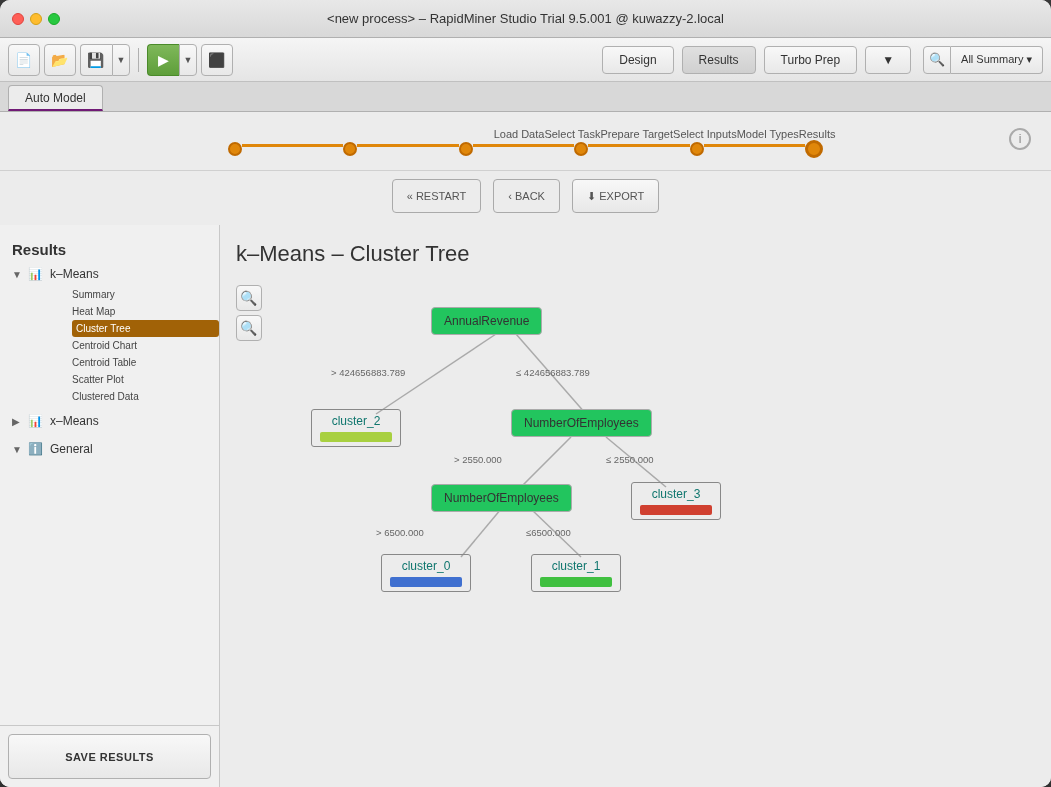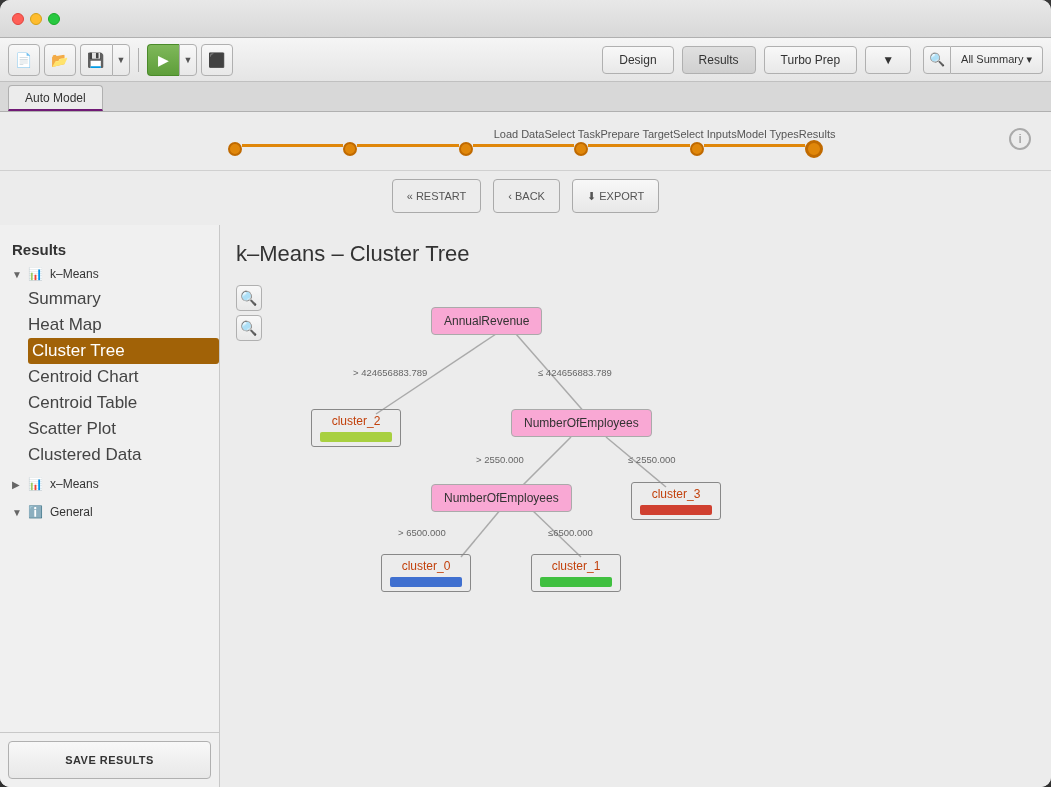--- a/index.html
+++ b/index.html
@@ -317,38 +317,39 @@
     .tree-label {
       font-size: 12px;
       color: #333;
       font-weight: 500;
     }
     .tree-children {
       padding-left: 28px;
     }
     .tree-item {
       padding: 3px 12px 3px 0;
-      font-size: 17px;
+      font-size: 10px;
       color: #444;
       cursor: pointer;
       border-radius: 3px;
+      margin-left: 44px;
     }
     .tree-item.active {
       background: #a16207;
       color: white;
       padding: 3px 12px 3px 4px;
       border-radius: 3px;
     }
     .sidebar-footer {
       padding: 8px;
       border-top: 1px solid #c8c8c8;
     }
     .save-results-btn {
       width: 100%;
-      height: 38px;
+      height: 45px;
       background: linear-gradient(180deg, #f8f8f8, #e8e8e8);
       border: 1px solid #b0b0b0;
       border-radius: 4px;
       font-size: 11px;
       color: #333;
       cursor: pointer;
       font-weight: 600;
       letter-spacing: 0.5px;
     }
 
@@ -390,49 +391,48 @@
     
     .cluster-viz {
       position: relative;
       width: 100%;
       height: 320px;
       margin-left: 40px;
     }
 
     .cluster-node {
       position: absolute;
-      background: #f9a8d4;
+      background: #22c55e;
       border: 1px solid #aaa;
       border-radius: 4px;
       padding: 6px 12px;
       font-size: 12px;
       color: #333;
       text-align: left;
       min-width: 80px;
     }
 
     .cluster-leaf {
       position: absolute;
       border: 1px solid #888;
       border-radius: 3px;
       padding: 4px 8px;
       font-size: 12px;
-      color: #c2410c;
+      color: #0f766e;
       text-align: center;
     }
     .cluster-leaf .color-bar {
       height: 10px;
       margin-top: 4px;
       border-radius: 2px;
     }
     .edge-label {
       position: absolute;
       font-size: 10px;
       color: #666;
-      margin-left: 22px;
     }
 
     svg.tree-svg {
       position: absolute;
       top: 0;
       left: 0;
       width: 100%;
       height: 100%;
       pointer-events: none;
     }
@@ -444,20 +444,21 @@
 <body>
 
 <div class="window">
 
   <div class="titlebar">
     <div class="traffic-lights">
       <div class="traffic-light tl-close"></div>
       <div class="traffic-light tl-min"></div>
       <div class="traffic-light tl-max"></div>
     </div>
+    <span class="titlebar-title">&lt;new process&gt; – RapidMiner Studio Trial 9.5.001 @ kuwazzy-2.local</span>
   </div>
 
   <div class="toolbar">
     <button class="toolbar-btn">
       <span>📄</span>
     </button>
     <button class="toolbar-btn">
       <span>📂</span>
     </button>
     <div class="toolbar-group">

